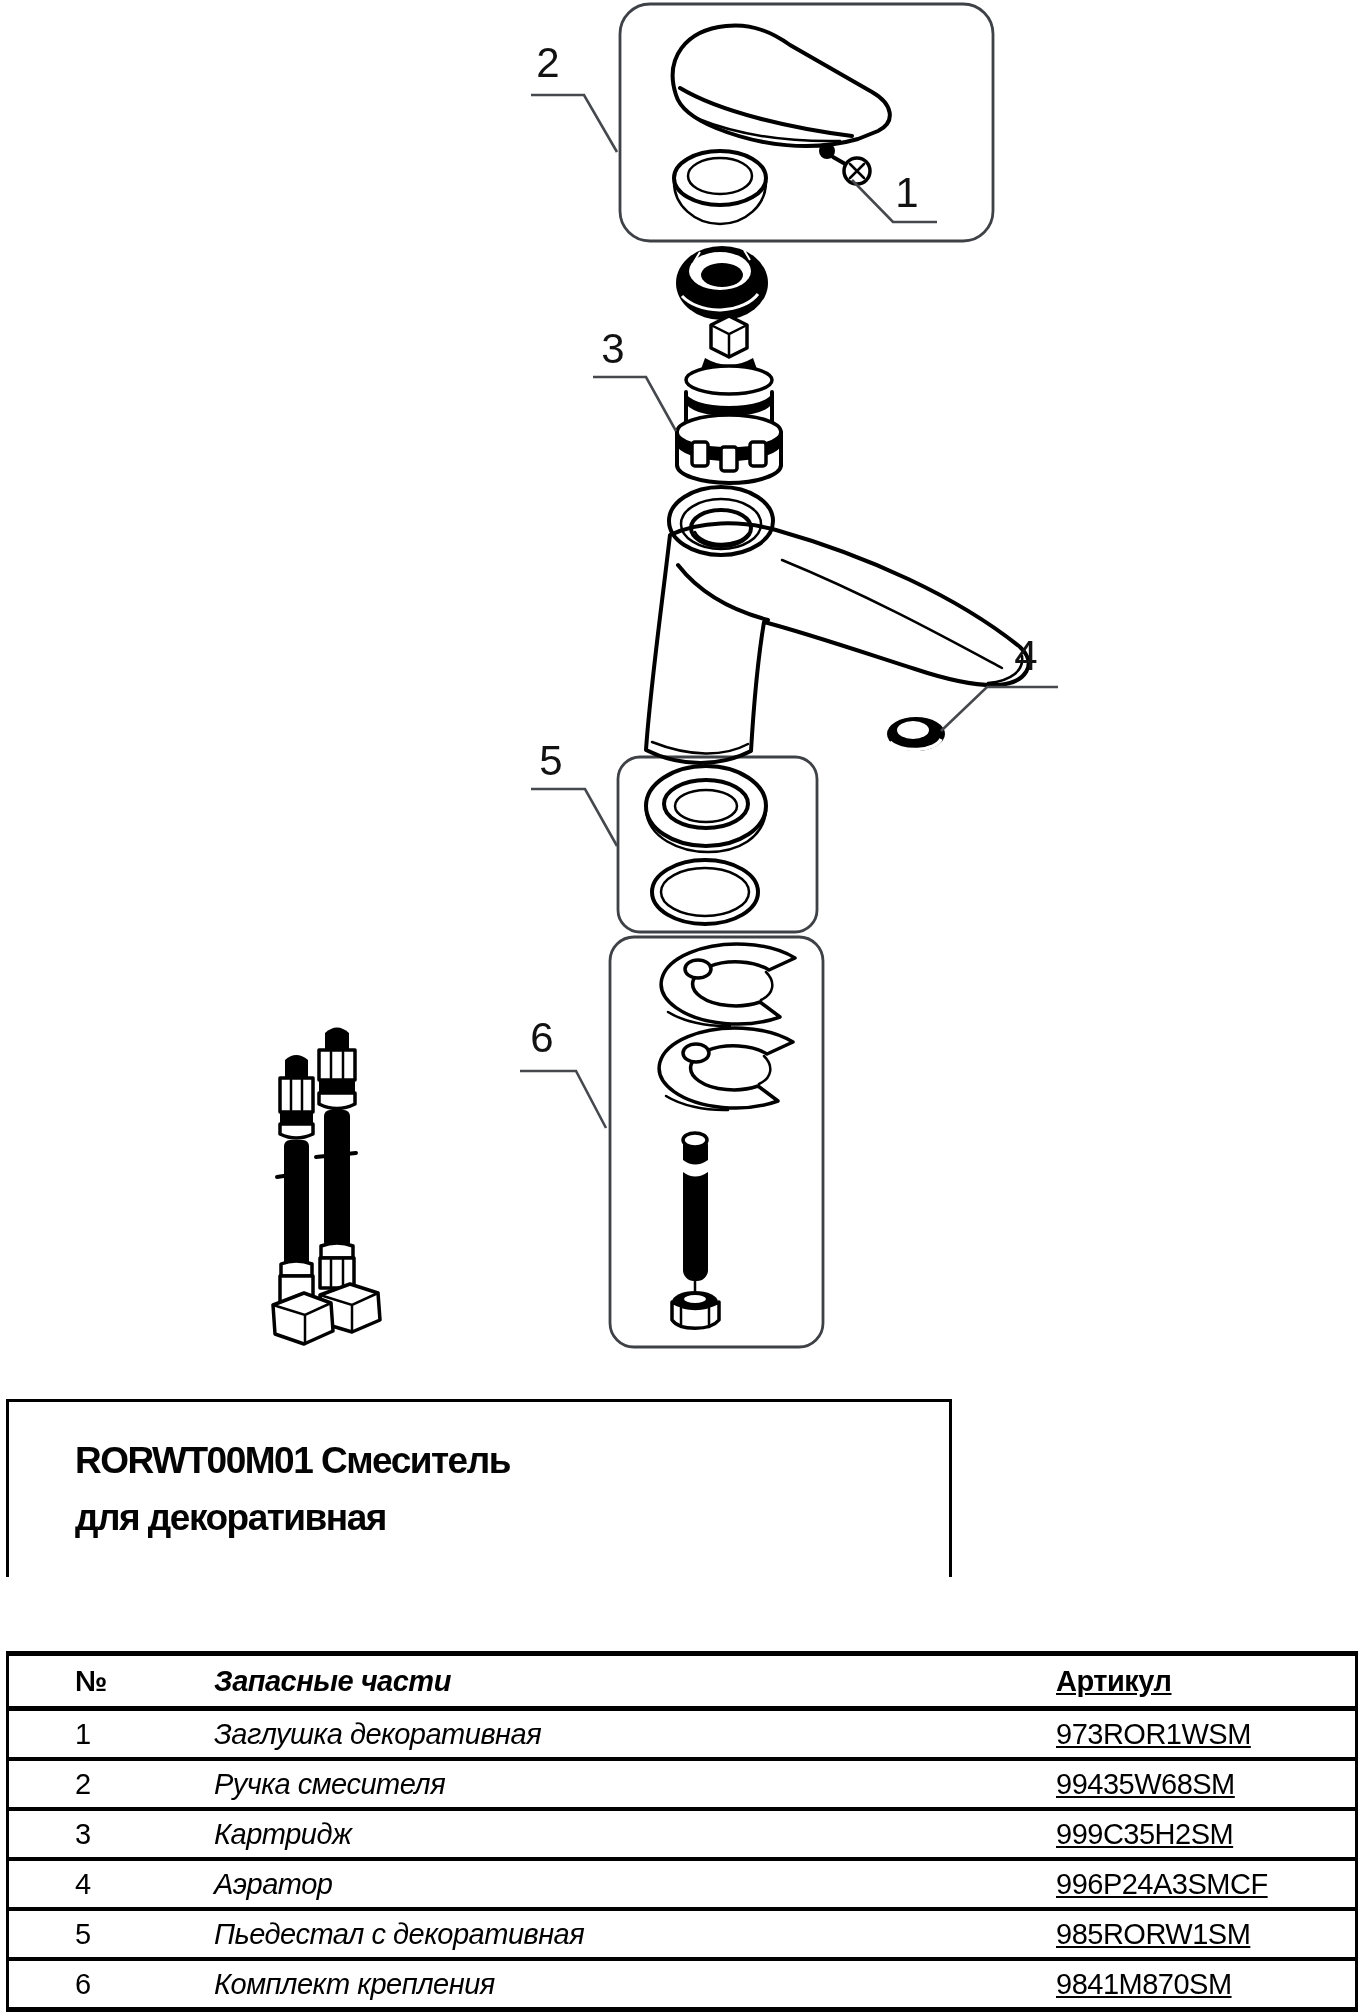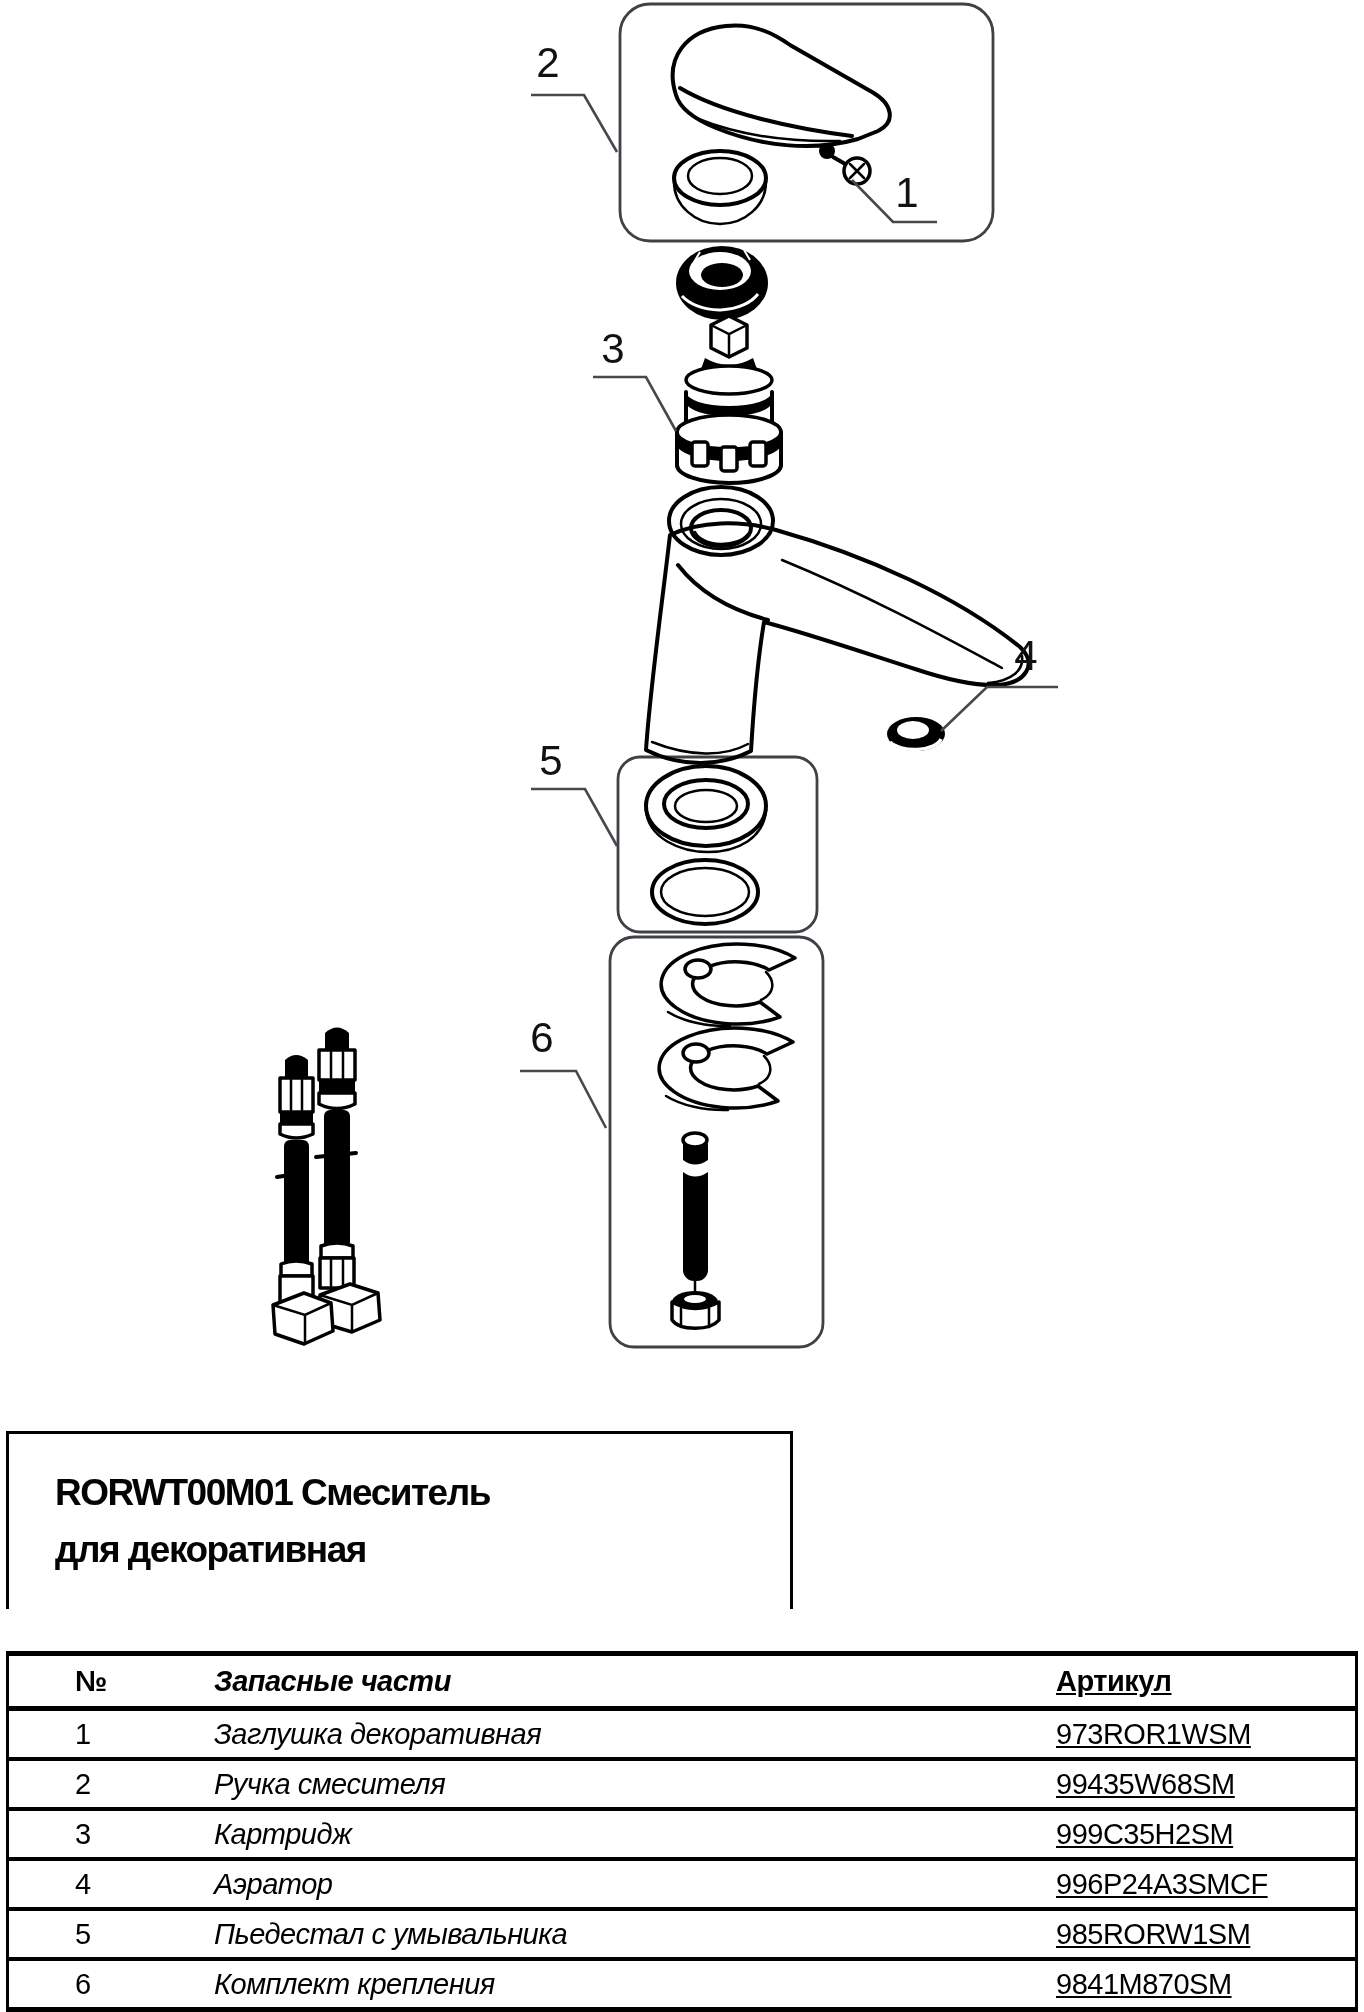--- a/index.html
+++ b/index.html
@@ -7,22 +7,22 @@
         font-family:"Liberation Sans","DejaVu Sans",sans-serif;color:#000;}
   .diagram{position:absolute;left:0;top:0;}
   .part-line{stroke:#000;fill:none;stroke-width:4;stroke-linecap:round;stroke-linejoin:round;}
   .part-line-thin{stroke:#000;fill:none;stroke-width:2.5;stroke-linecap:round;}
   .part-fill{fill:#000;stroke:none;}
   .part-white{fill:#fff;stroke:#000;stroke-width:3.5;stroke-linejoin:round;}
   .leader{stroke:#45484c;fill:none;stroke-width:2.6;stroke-linejoin:miter;}
   .pbox{stroke:#3e4145;fill:none;stroke-width:2.8;}
   .callout{font-size:42px;fill:#121212;text-anchor:middle;}
   
-  .titlebox{position:absolute;left:6px;top:1431px;width:787px;height:178px;box-sizing:border-box;
-            border:3px solid #000;border-bottom:none;padding:30px 0 0 46px;}
+  .titlebox{position:absolute;left:6px;top:1399px;width:946px;height:178px;box-sizing:border-box;
+            border:3px solid #000;border-bottom:none;padding:30px 0 0 66px;}
   .titlebox .t{font-weight:bold;font-size:37px;line-height:57px;letter-spacing:-1.5px;color:#040404;}
   
   .ptable{position:absolute;left:6px;top:1651px;width:1352px;box-sizing:border-box;
           border-left:3px solid #000;border-right:3px solid #000;}
   .thead{display:grid;grid-template-columns:205px 842px 1fr;align-items:center;height:50px;
          border-top:5px solid #000;border-bottom:5px solid #000;font-weight:bold;}
   .trow{display:grid;grid-template-columns:205px 842px 1fr;align-items:center;height:46px;
         border-bottom:4px solid #000;}
   .trow:last-child{border-bottom:5px solid #000;}
   .c-num{padding-left:66px;font-size:29px;letter-spacing:-0.5px;}
@@ -217,21 +217,21 @@
       <div class="c-name">Картридж</div>
       <div class="c-art">999C35H2SM</div>
     </div>
     <div class="trow">
       <div class="c-num">4</div>
       <div class="c-name">Аэратор</div>
       <div class="c-art">996P24A3SMCF</div>
     </div>
     <div class="trow">
       <div class="c-num">5</div>
-      <div class="c-name">Пьедестал с умывальника</div>
+      <div class="c-name">Пьедестал с декоративная</div>
       <div class="c-art">985RORW1SM</div>
     </div>
     <div class="trow">
       <div class="c-num">6</div>
       <div class="c-name">Комплект крепления</div>
       <div class="c-art">9841M870SM</div>
     </div>
   </div>
 
 </div>

